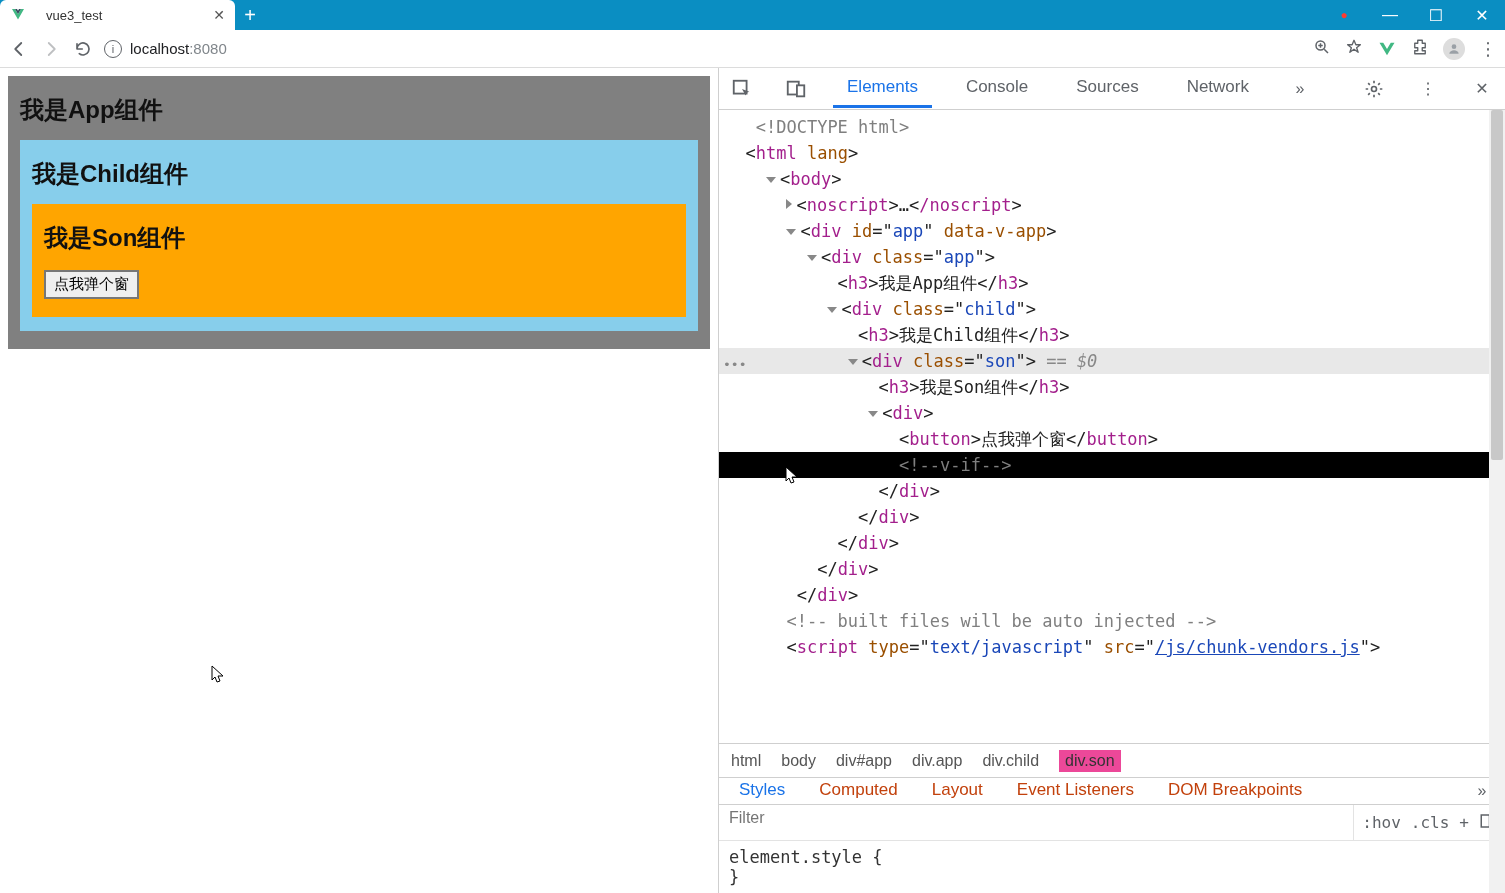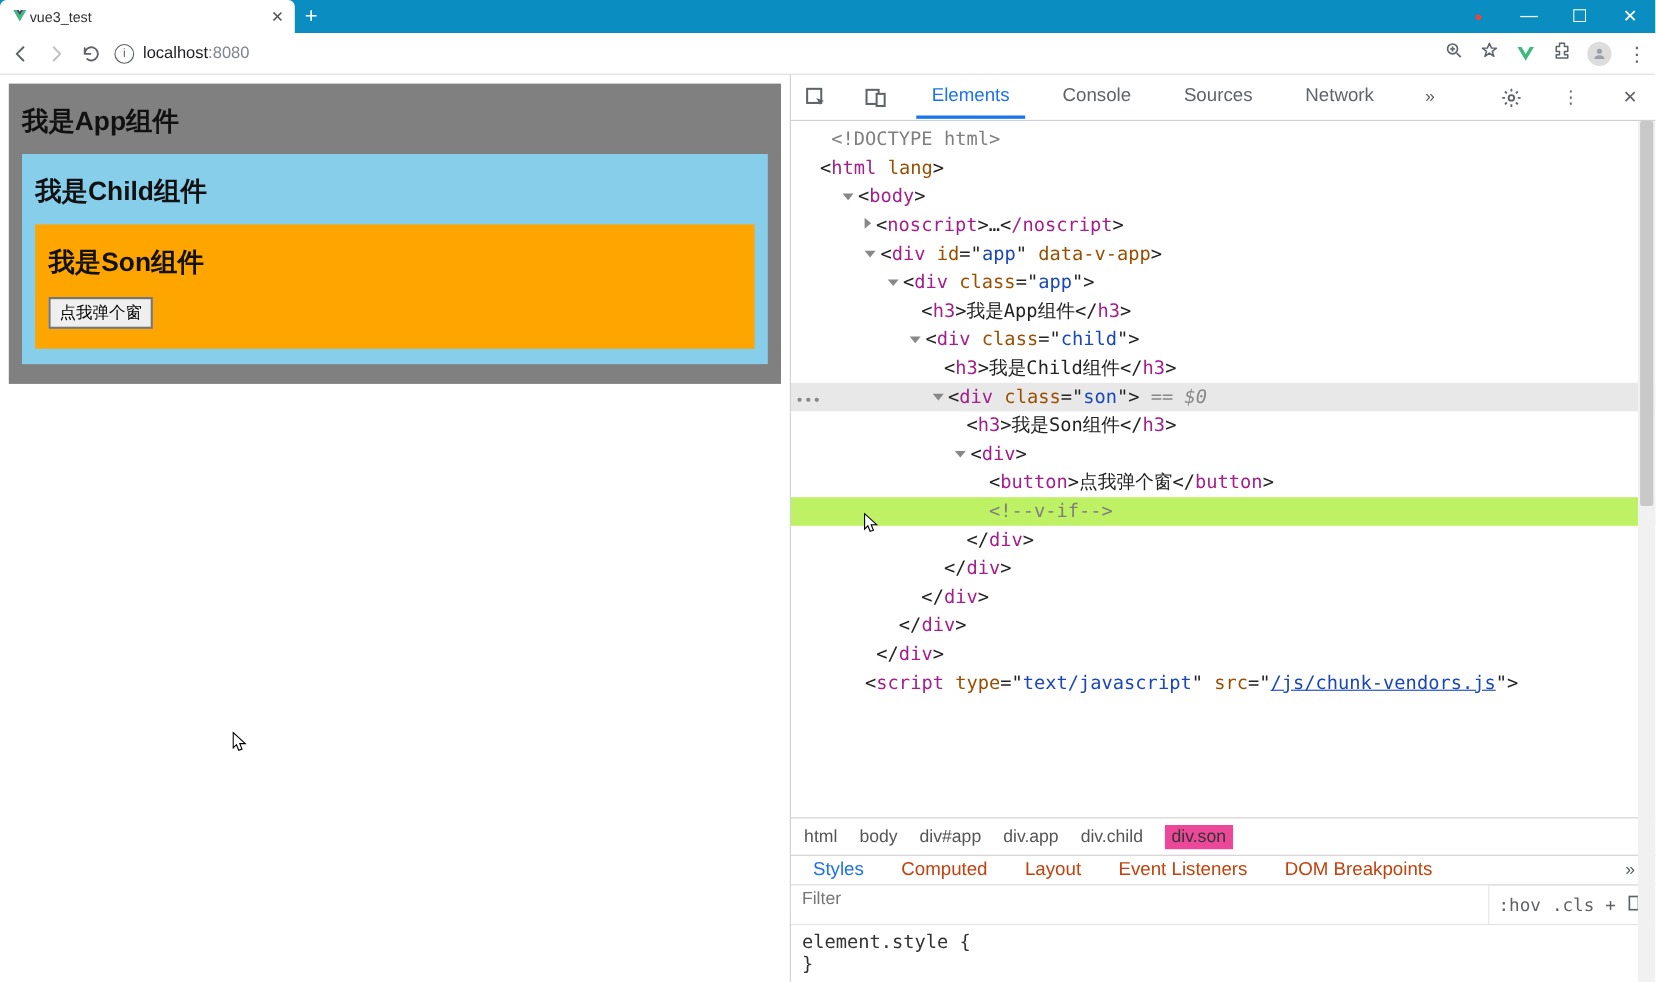--- a/index.html
+++ b/index.html
@@ -1,19 +1,19 @@
 <!DOCTYPE html>
 <html><head>
 <meta charset="utf-8">
 <style>
   * { box-sizing: border-box; margin:0; padding:0; }
   html,body { width:1505px; height:893px; font-family: "Segoe UI", Arial, sans-serif; overflow:hidden; background:#fff;}
   
   .titlebar { height:30px; background:#0a8ec2; display:flex; align-items:flex-end; }
-  .tab { height:30px; width:268px; background:#fff; border-top-left-radius:6px; border-top-right-radius:6px; display:flex; align-items:center; padding:0 10px; gap:1px; font-size:13px; color:#333;}
+  .tab { height:30px; width:235px; background:#fff; border-top-left-radius:6px; border-top-right-radius:6px; display:flex; align-items:center; padding:0 10px; gap:20px; font-size:13px; color:#333;}
   .tab .favicon { width:16px;height:16px; }
   .tab .title { flex:1; white-space:nowrap; overflow:hidden; text-overflow:ellipsis;}
   .tab .close { font-size:14px; color:#555; }
   .newtab { width:30px;height:30px; display:flex; align-items:center; justify-content:center; color:#fff; font-size:20px;}
   .winbtns { margin-left:auto; display:flex; }
   .winbtn { width:46px; height:30px; display:flex; align-items:center; justify-content:center; color:#fff;}
   .winbtn.rec { color:#ff3b30; font-size:12px;}
   .addressbar { height:38px; background:#fff; display:flex; align-items:center; padding:0 8px; gap:10px; border-bottom:1px solid #dcdcdc;}
   .navicon { width:22px;height:22px; display:flex;align-items:center;justify-content:center; color:#5f6368;}
   .addr { flex:1; display:flex; align-items:center; gap:8px; font-size:15px; color:#202124;}
@@ -39,21 +39,21 @@
   
   .devtools { flex:1; border-left:1px solid #cfcfcf; display:flex; flex-direction:column; position:relative;}
   .dt-tabs { height:42px; border-bottom:1px solid #cfcfcf; display:flex; align-items:center; padding:0 6px; gap:20px;}
   .dt-iconbtn { width:34px;height:34px; display:flex; align-items:center; justify-content:center; color:#5f6368; border-radius:4px;}
   .dt-tab { padding:8px 14px; font-size:17px; color:#5f6368; border-bottom:3px solid transparent; }
   .dt-tab.active { color:#1a73e8; border-bottom-color:#1a73e8;}
   .dt-tabs .spacer { flex:1;}
   .dt-tree { flex:1; overflow:auto; font-family: Consolas, Menlo, monospace; font-size:17px; line-height:26px; padding:4px 0 4px 0; }
   .line { white-space:pre; padding:0 6px 0 6px; position:relative;}
   .line.sel { background:#e8e8e8;}
-  .line.hl { background:#bef264;}
+  .line.hl { background:#000000;}
   .tri { display:inline-block; width:0;height:0; border-style:solid; border-width:6px 5px 0 5px; border-color:#888 transparent transparent transparent; margin-right:4px; vertical-align:2px;}
   .tri.right { border-width:5px 0 5px 6px; border-color:transparent transparent transparent #888;}
   .tag { color:#a31f8c;}
   .attr { color:#9a4f00;}
   .val { color:#1a47b8;}
   .txt { color:#222;}
   .cmt { color:#7f7f7f;}
   .sel-annot { color:#888; font-style:italic;}
   .gutter-dots { position:absolute; left:4px; top:4px; color:#888; font-size:13px;}
   .breadcrumb { height:34px; border-top:1px solid #cfcfcf; display:flex; align-items:center; gap:20px; padding:0 12px; font-size:16px;}
@@ -205,20 +205,21 @@
 <div class="line sel"><span class="gutter-dots">•••</span>            <span class="tri"></span><span class="txt">&lt;</span><span class="tag">div</span> <span class="attr">class</span><span class="txt">="</span><span class="val">son</span><span class="txt">"&gt;</span><span class="sel-annot"> == $0</span></div>
 <div class="line">               <span class="txt">&lt;</span><span class="tag">h3</span><span class="txt">&gt;</span><span class="txt">我是Son组件</span><span class="txt">&lt;/</span><span class="tag">h3</span><span class="txt">&gt;</span></div>
 <div class="line">              <span class="tri"></span><span class="txt">&lt;</span><span class="tag">div</span><span class="txt">&gt;</span></div>
 <div class="line">                 <span class="txt">&lt;</span><span class="tag">button</span><span class="txt">&gt;</span><span class="txt">点我弹个窗</span><span class="txt">&lt;/</span><span class="tag">button</span><span class="txt">&gt;</span></div>
 <div class="line hl">                 <span class="cmt">&lt;!--v-if--&gt;</span></div>
 <div class="line">               <span class="txt">&lt;/</span><span class="tag">div</span><span class="txt">&gt;</span></div>
 <div class="line">             <span class="txt">&lt;/</span><span class="tag">div</span><span class="txt">&gt;</span></div>
 <div class="line">           <span class="txt">&lt;/</span><span class="tag">div</span><span class="txt">&gt;</span></div>
 <div class="line">         <span class="txt">&lt;/</span><span class="tag">div</span><span class="txt">&gt;</span></div>
 <div class="line">       <span class="txt">&lt;/</span><span class="tag">div</span><span class="txt">&gt;</span></div>
+<div class="line">      <span class="cmt">&lt;!-- built files will be auto injected --&gt;</span></div>
 <div class="line">      <span class="txt">&lt;</span><span class="tag">script</span> <span class="attr">type</span><span class="txt">="</span><span class="val">text/javascript</span><span class="txt">" </span><span class="attr">src</span><span class="txt">="</span><span class="val" style="text-decoration:underline">/js/chunk-vendors.js</span><span class="txt">"&gt;</span></div>
     </div>
 
     <div class="scrolly">
         <div class="thumb"></div>
       </div>
 
     <div class="breadcrumb">
       <span>html</span>
       <span>body</span>

